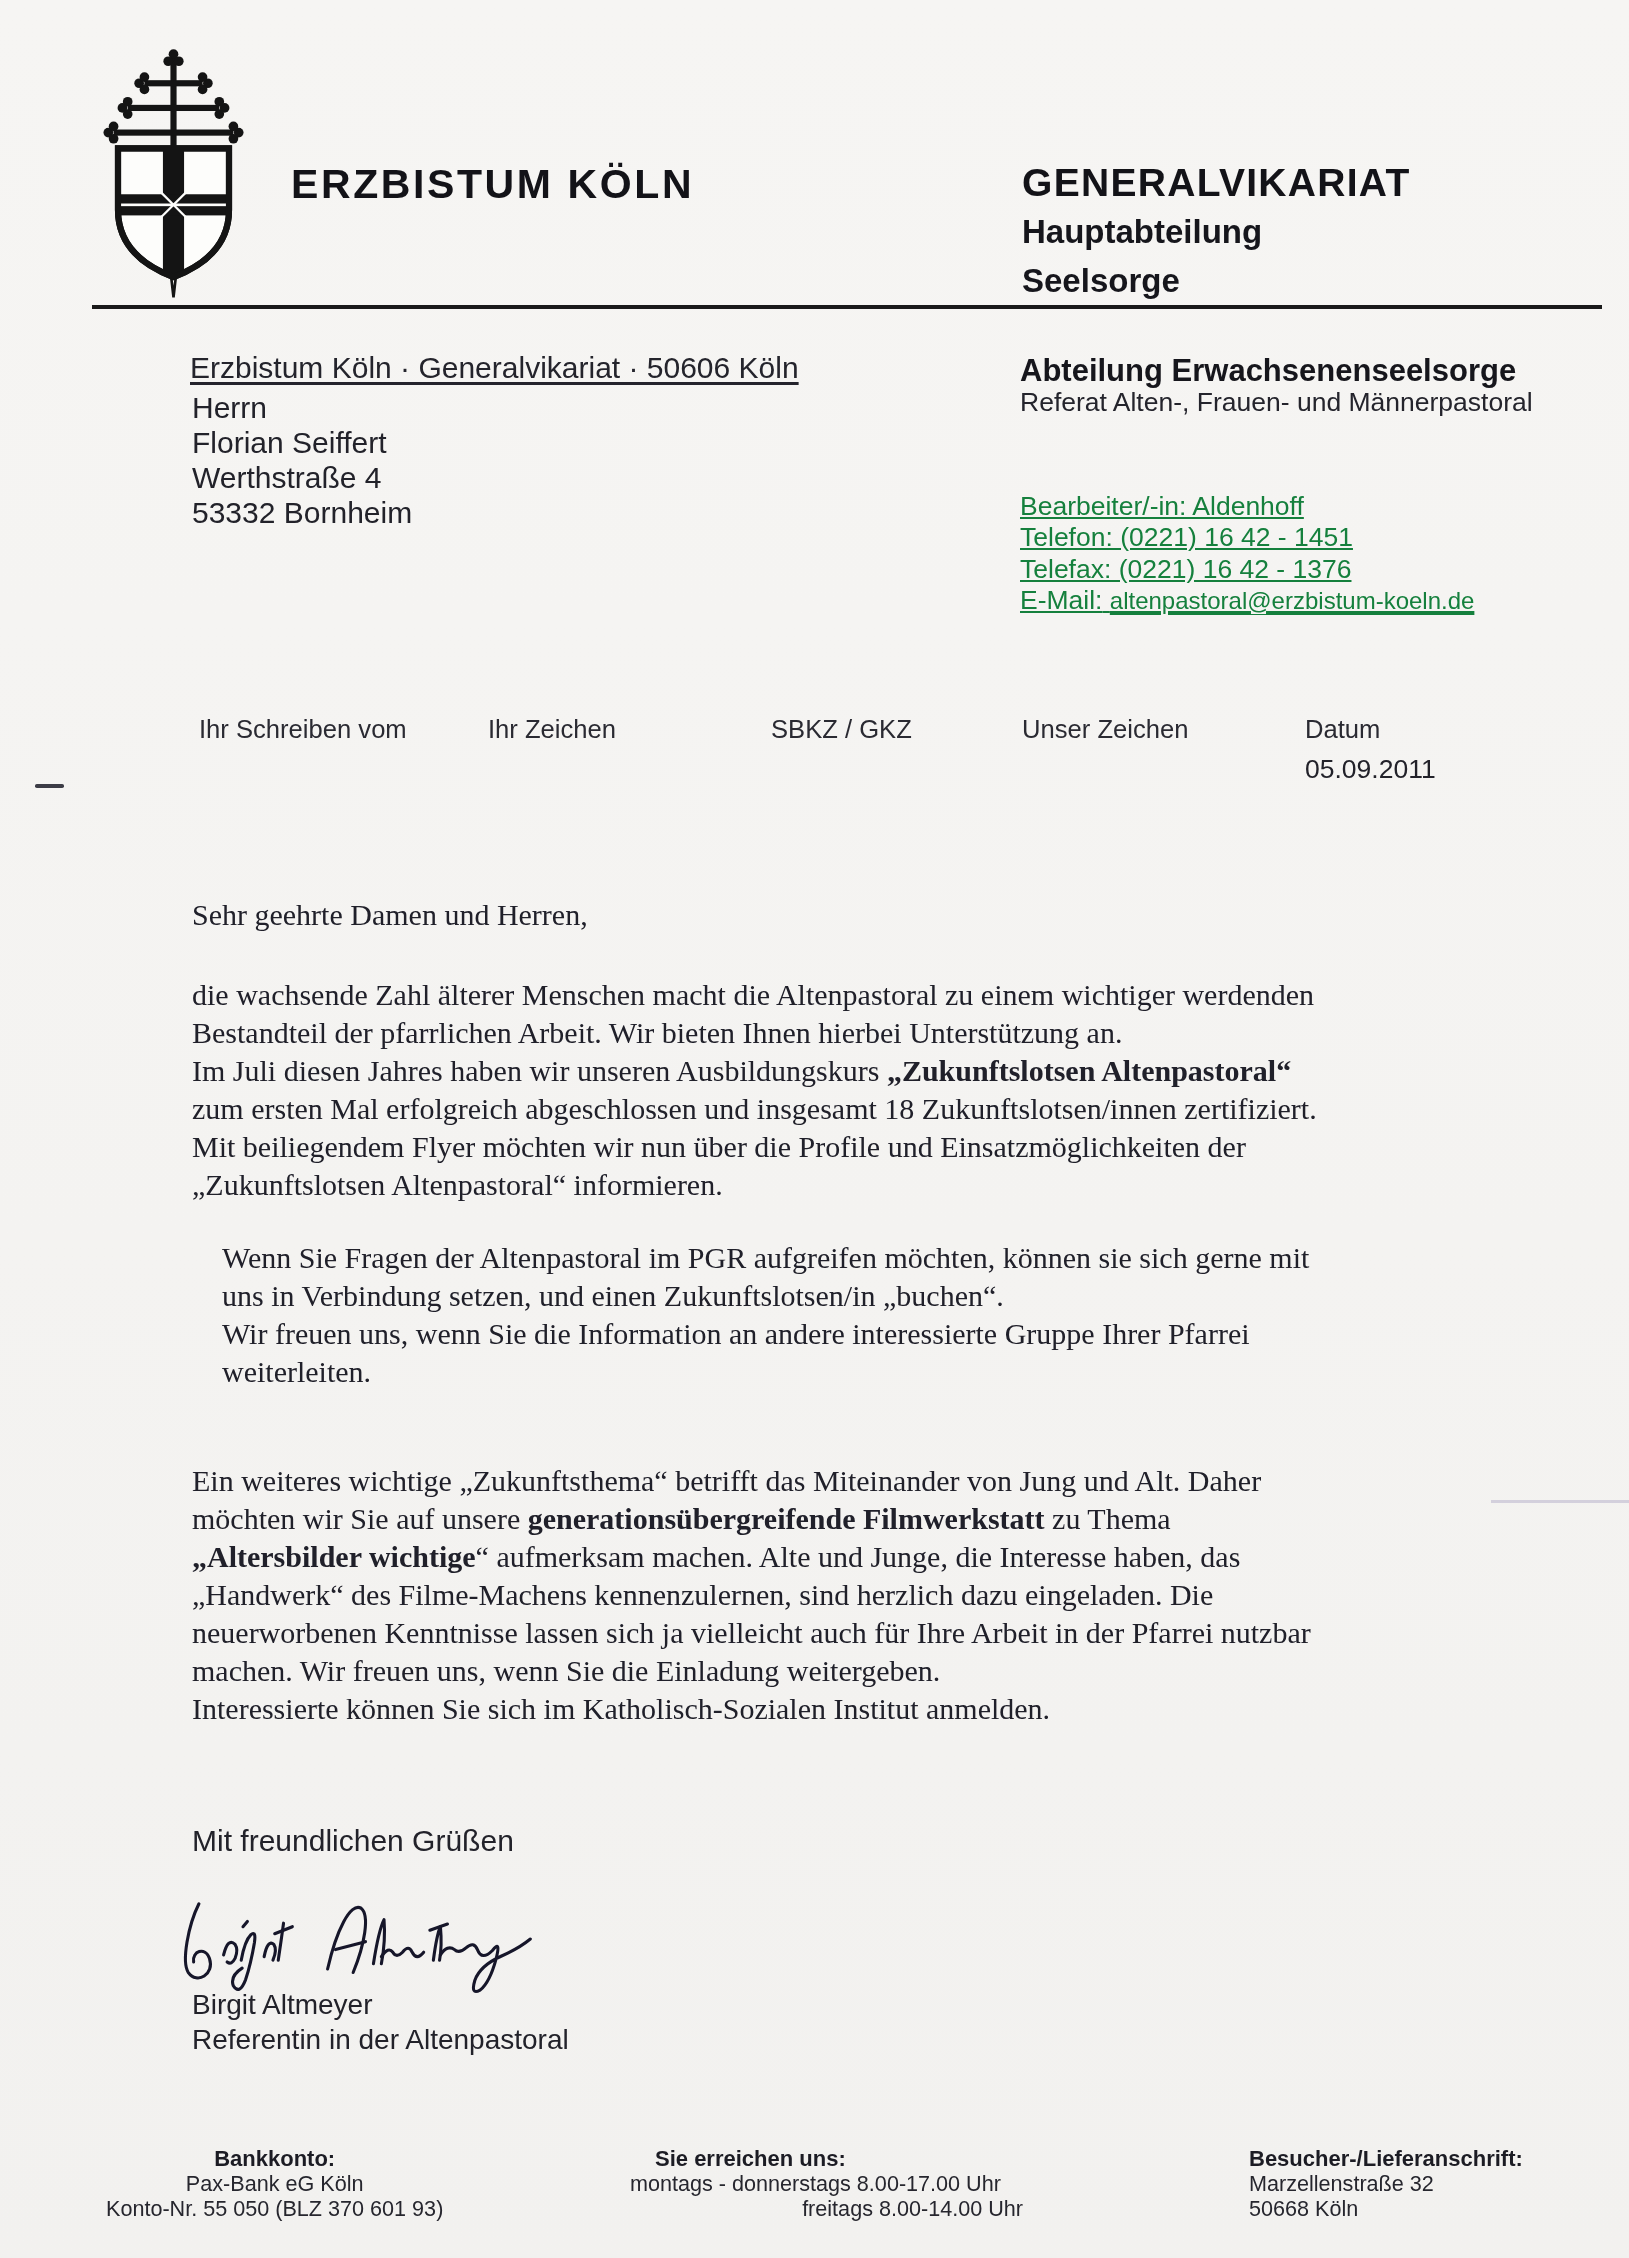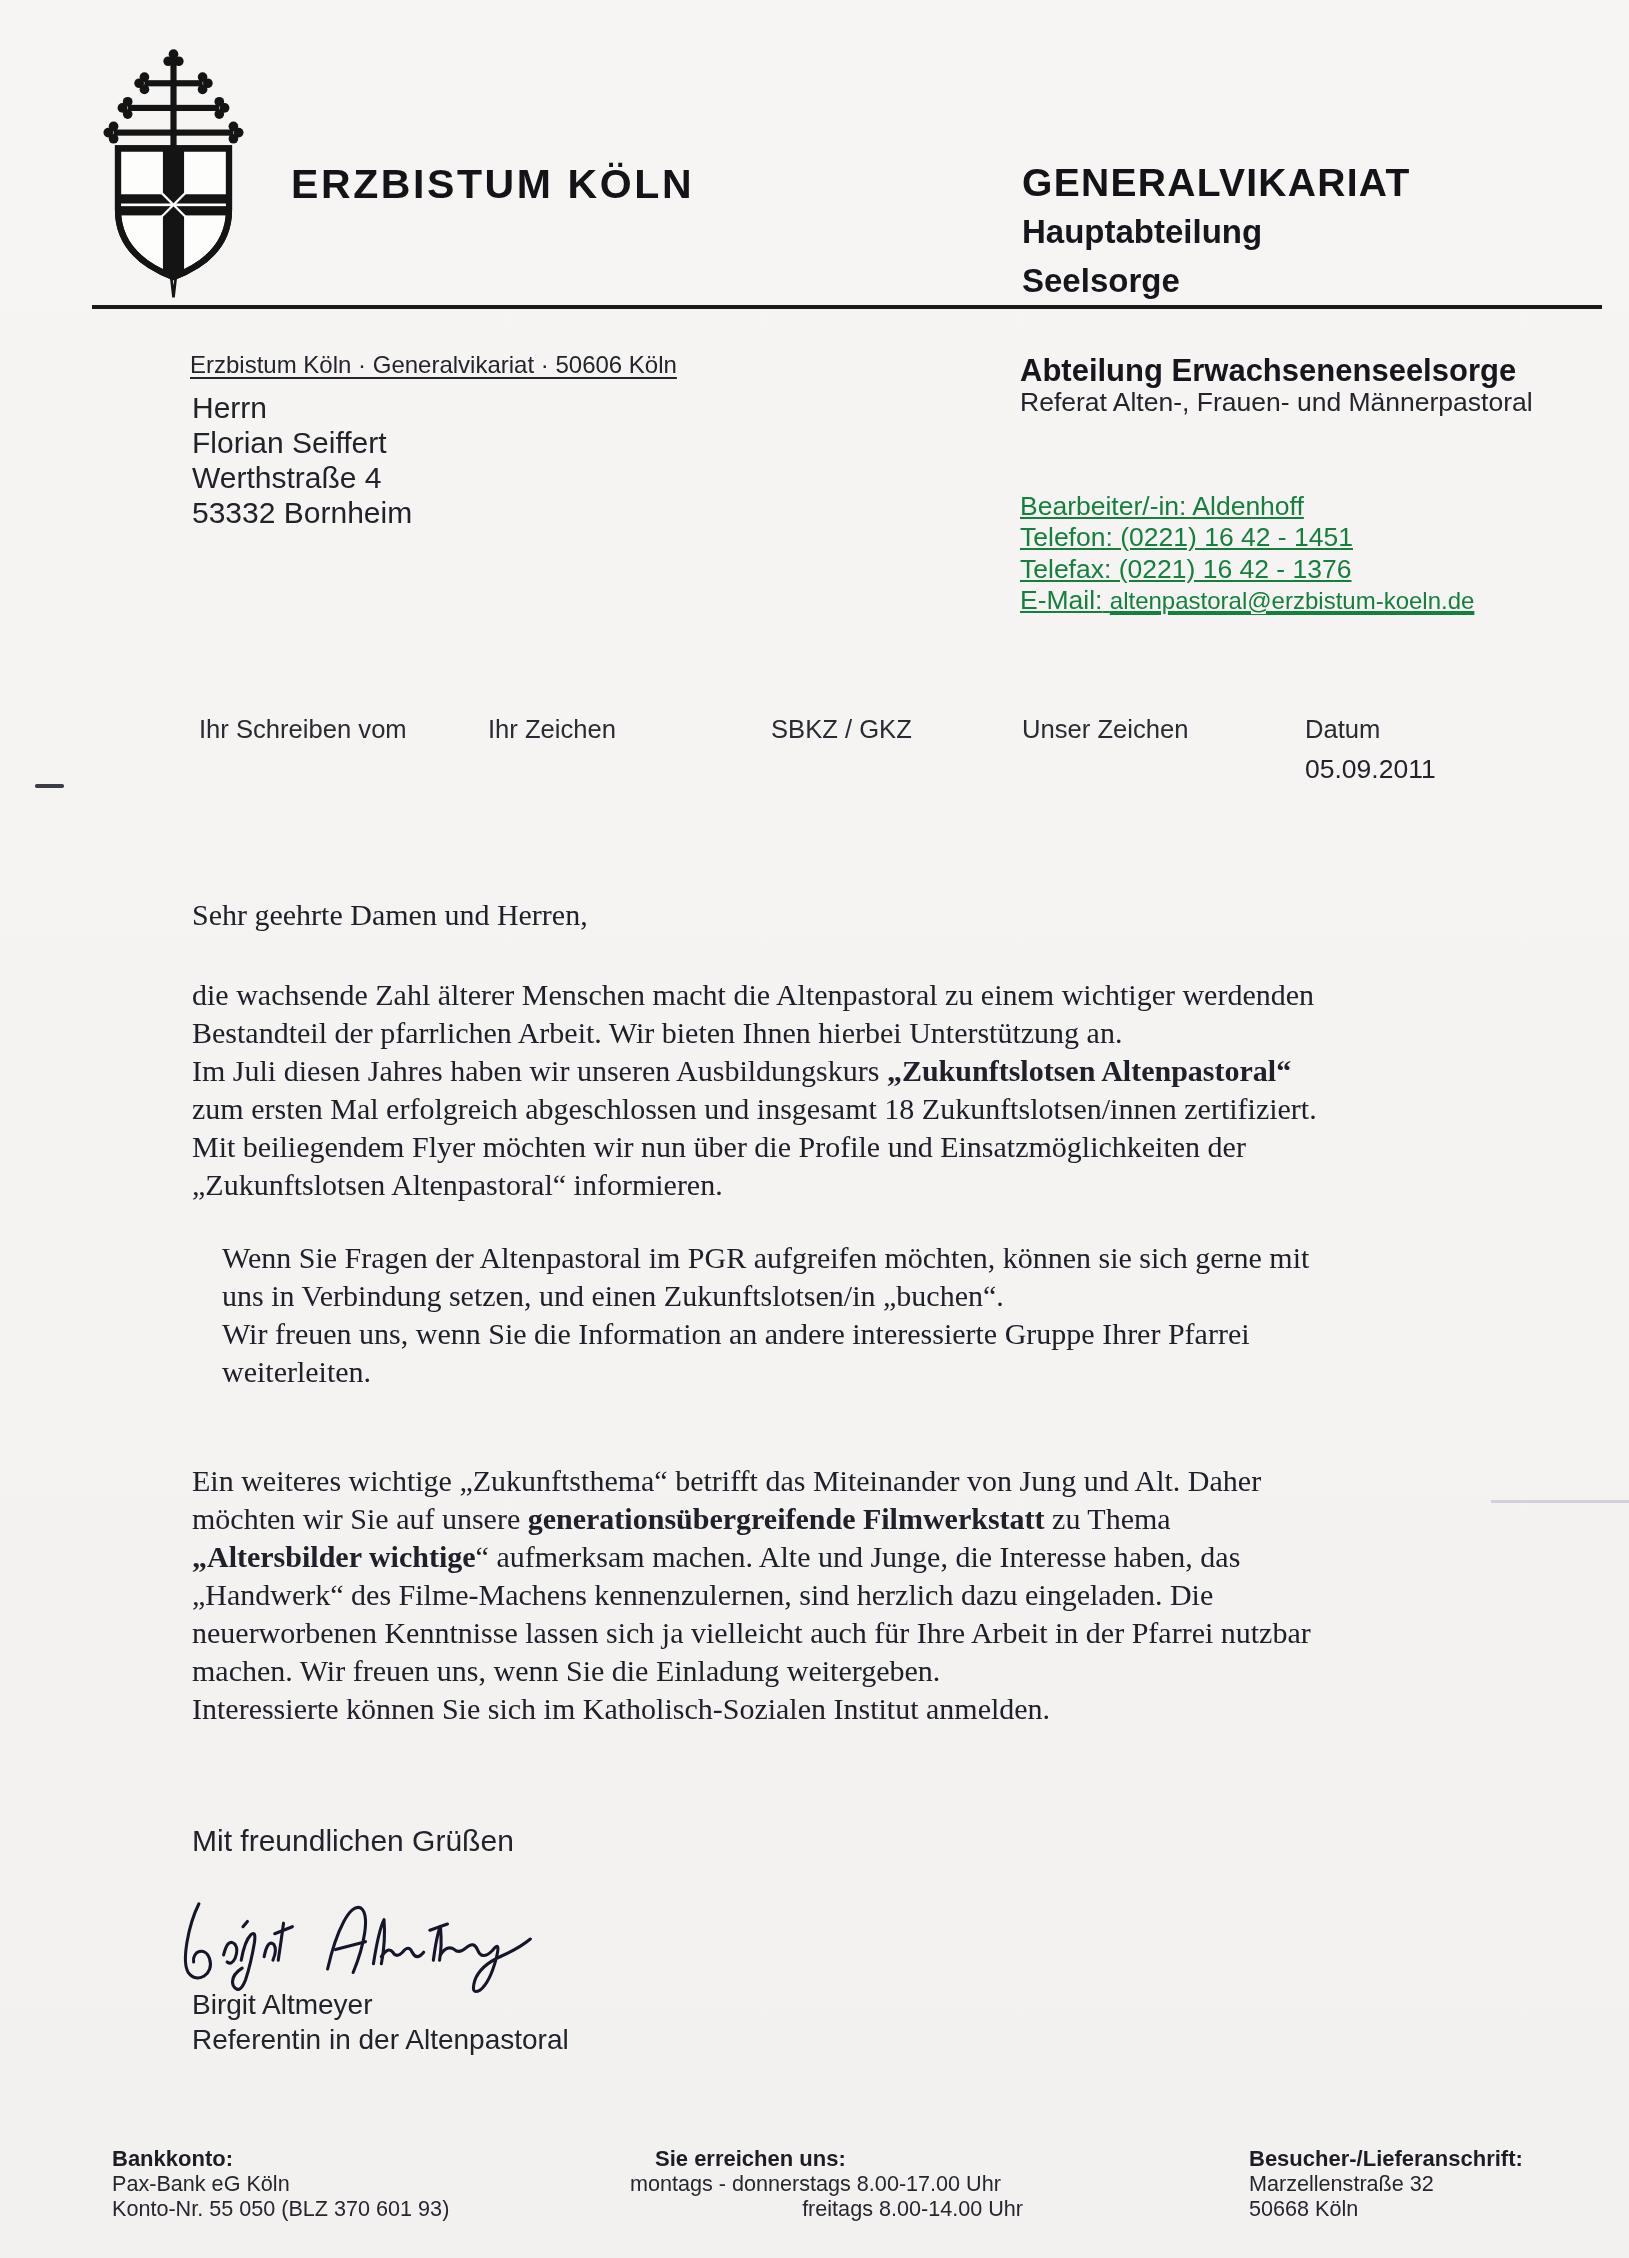--- a/index.html
+++ b/index.html
@@ -9,21 +9,21 @@
     font-family:"Liberation Sans",sans-serif;color:#1f1f28;
     -webkit-font-smoothing:antialiased;
   }
   .abs{position:absolute;}
   
   .org-name{font-size:41px;font-weight:800;letter-spacing:2.6px;color:#131318;}
   .office-name{font-size:39px;font-weight:800;letter-spacing:1.3px;color:#131318;}
   .dept{font-size:33px;font-weight:700;color:#16161c;}
   .rule{background:#1a1a1a;height:3.5px;}
   
-  .sender-line{font-size:24px;text-decoration:underline;text-underline-offset:4.4px;color:#24242c;}
+  .sender-line{font-size:30px;text-decoration:underline;text-underline-offset:4.4px;color:#24242c;}
   .addr-line{font-size:30px;line-height:35px;color:#22222a;}
   .division-title{font-size:31px;font-weight:700;color:#16161c;}
   .division-unit{font-size:26.5px;color:#24242c;}
   .contact-line{font-size:26.5px;color:#15803d;text-decoration:underline;}
   .email-value{font-size:24px;text-decoration:underline;text-underline-offset:3.5px;}
   
   .ref-label{font-size:25.6px;color:#2a2a32;}
   .ref-value{font-size:26.5px;color:#22222a;}
   
   .serif{font-family:"Liberation Serif",serif;}
@@ -178,21 +178,21 @@
       <path d="M288,58 L308,51"></path>
       <path d="M292,92 Q296,62 300,54 Q302,76 299,92"></path>
       <path d="M300,86 Q308,74 316,80 Q321,85 329,78 Q338,70 342,80 Q347,93 359,81 Q369,68 363,91 Q356,117 345,126 Q334,132 339,115 Q345,98 370,87 Q390,78 402,68"></path>
     </g>
   </svg>
 </div>
 
 <div class="abs sig-name" style="left:192px;top:1987px;">Birgit Altmeyer</div>
 <div class="abs sig-name" style="left:192px;top:2022px;">Referentin in der Altenpastoral</div>
 
-<div class="abs" style="left:112px;top:2146px;">
+<div class="abs" style="left:106px;top:2146px;text-align:center;">
   <div class="foot-title">Bankkonto:</div>
   <div class="foot-line">Pax-Bank eG Köln</div>
   <div class="foot-line">Konto-Nr. 55 050 (BLZ 370 601 93)</div>
 </div>
 
 <div class="abs hours-block" style="left:630px;top:2146px;">
   <div class="foot-title hours-title">Sie erreichen uns:</div>
   <div class="foot-line">montags - donnerstags 8.00-17.00 Uhr</div>
   <div class="foot-line hours-line2">freitags 8.00-14.00 Uhr</div>
 </div>

